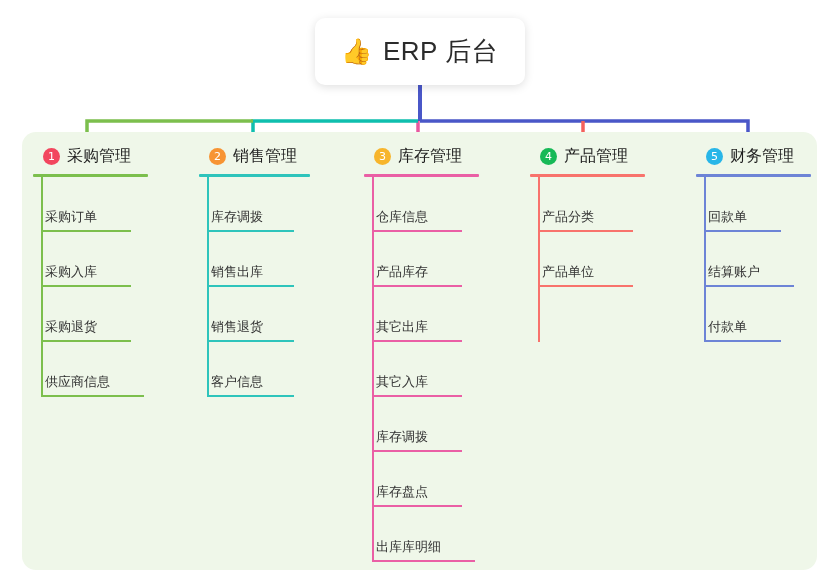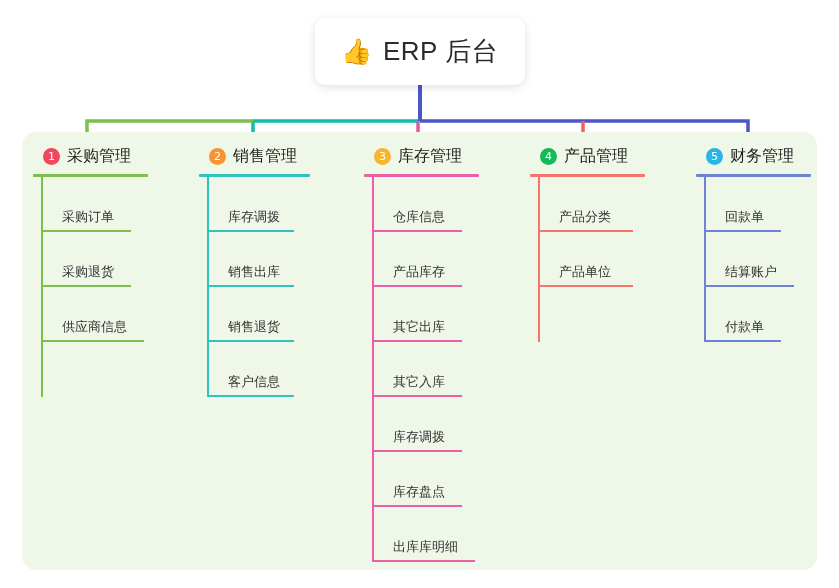--- a/index.html
+++ b/index.html
@@ -115,21 +115,21 @@
   .item {
     position: relative;
     height: 55px;
     box-sizing: border-box;
     display: flex;
     align-items: flex-end;
   }
   .item-label {
     font-size: 13px;
     color: #333333;
-    padding-left: 21px;
+    padding-left: 4px;
     padding-bottom: 6px;
     white-space: nowrap;
   }
   .item-rule {
     position: absolute;
     left: 0;
     bottom: 0;
     height: 1.6px;
   }
 </style>
@@ -161,20 +161,24 @@
         <span class="col-title">采购管理</span>
       </div>
       <div class="header-rule" style="background: rgb(124, 191, 77); width: 115px;"></div>
       <div class="items">
         <div class="spine" style="background: rgb(124, 191, 77); height: 220px;"></div>
         <div class="item">
           <span class="item-label">采购订单</span>
           <div class="item-rule" style="background: rgb(124, 191, 77); width: 90px;"></div>
         </div>
         <div class="item">
+          <span class="item-label">采购入库</span>
+          <div class="item-rule" style="background: rgb(124, 191, 77); width: 90px;"></div>
+        </div>
+        <div class="item">
           <span class="item-label">采购退货</span>
           <div class="item-rule" style="background: rgb(124, 191, 77); width: 90px;"></div>
         </div>
         <div class="item">
           <span class="item-label">供应商信息</span>
           <div class="item-rule" style="background: rgb(124, 191, 77); width: 103px;"></div>
         </div>
       </div>
     </div>
     <div class="column" style="left: 199px;">

